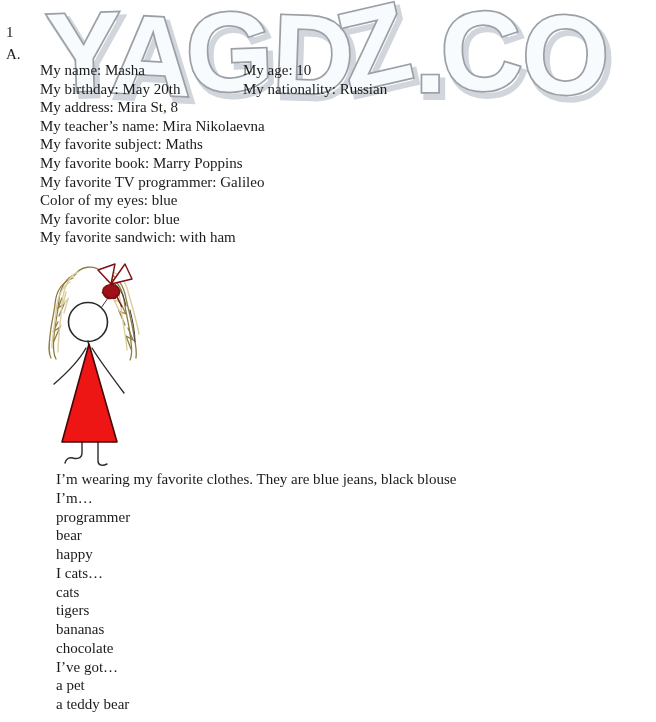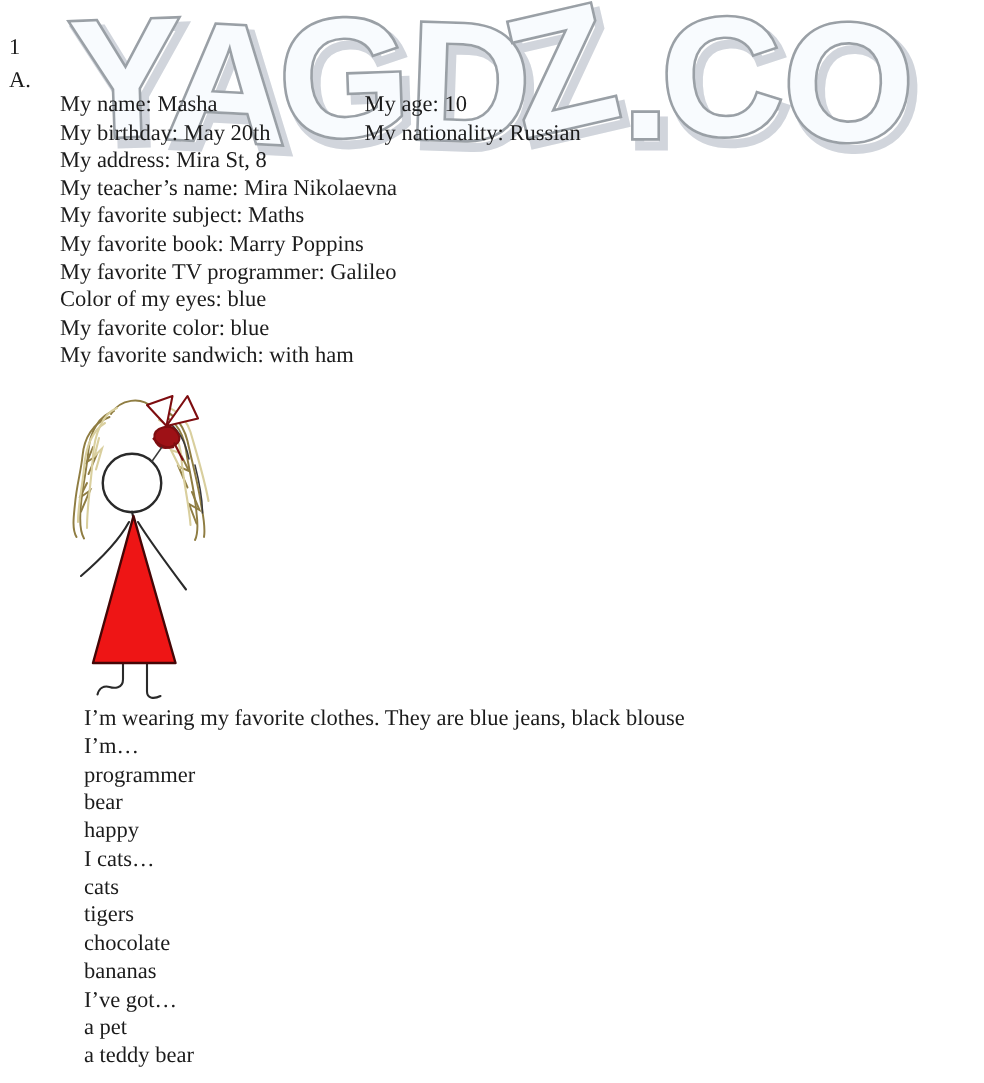--- a/index.html
+++ b/index.html
@@ -115,20 +115,20 @@
 
   <div class="para">
     <div class="line">I’m wearing my favorite clothes. They are blue jeans, black blouse</div>
     <div class="line">I’m…</div>
     <div class="line">programmer</div>
     <div class="line">bear</div>
     <div class="line">happy</div>
     <div class="line">I cats…</div>
     <div class="line">cats</div>
     <div class="line">tigers</div>
+    <div class="line">bananas</div>
     <div class="line">chocolate</div>
-    <div class="line">bananas</div>
     <div class="line">I’ve got…</div>
     <div class="line">a pet</div>
     <div class="line">a teddy bear</div>
   </div>
 
 </div>
 
 </body></html>

